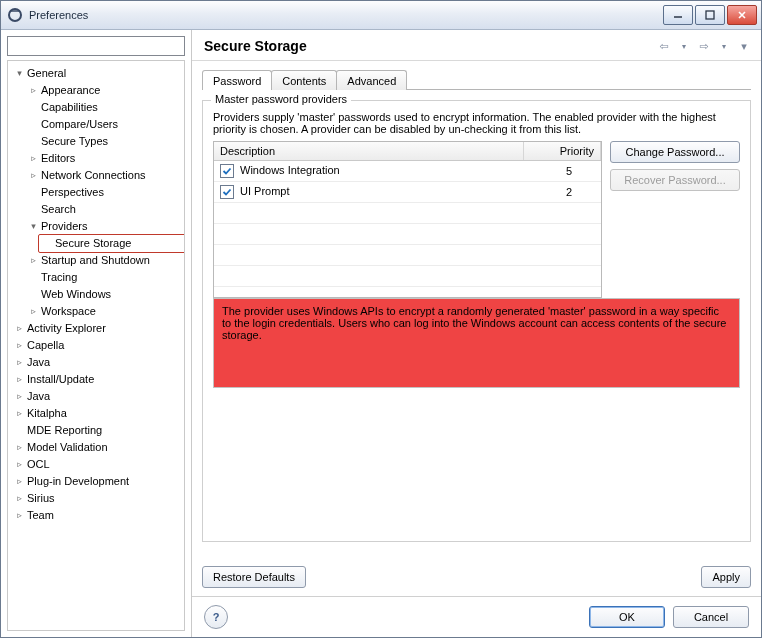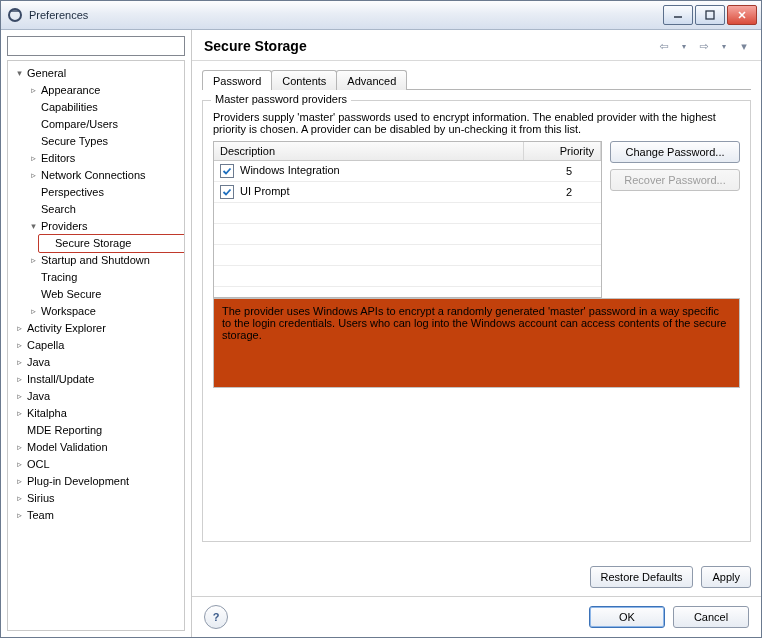--- a/index.html
+++ b/index.html
@@ -53,23 +53,23 @@
   .col-prio{width:64px;text-align:right}
   .table .body{display:block;height:136px;overflow:auto}
   .trow{display:flex;align-items:center;border-bottom:1px solid #ececec;height:20px}
   .trow .c1{flex:1;display:flex;gap:6px;padding:0 6px}
   .trow .c2{width:64px;text-align:center}
   .cb{width:12px;height:12px;border:1px solid #6b7a8f;background:#fff;display:inline-flex;align-items:center;justify-content:center}
   .cb svg{width:10px;height:10px}
   .side-btns{display:flex;flex-direction:column;gap:6px;width:130px}
   
   .details-label{margin-top:4px}
-  .details-box{border:1px solid #c2c2c2;background:#c2410c;height:76px;padding:6px 8px;overflow:auto}
-  
-  .row-right{display:flex;justify-content:flex-end;gap:8px;margin-top:18px}
+  .details-box{border:1px solid #c2c2c2;background:#ef4444;height:76px;padding:6px 8px;overflow:auto}
+  
+  .row-right{display:flex;justify-content:space-between;gap:8px;margin-top:18px}
   
   .footer{border-top:1px solid #d0d0d0;padding:8px 12px;display:flex;align-items:center}
   .help{width:22px;height:22px;border:1px solid #8f9aab;border-radius:50%;display:flex;align-items:center;justify-content:center;color:#3a5a8a;font-weight:bold;background:linear-gradient(#fdfdfe,#e7ecf3)}
   .footer .spacer{flex:1}
   .footer .btn{min-width:76px}
 </style>
 </head>
 <body>
 
 <div class="window">
@@ -186,21 +186,21 @@
                   </li>
                 <li>
                     <div class="row">
                       <span class="tw"></span>
                       <span>Tracing</span>
                     </div>
                   </li>
                 <li>
                     <div class="row">
                       <span class="tw"></span>
-                      <span>Web Secure</span>
+                      <span>Web Windows</span>
                     </div>
                   </li>
                 <li>
                     <div class="row">
                       <span class="tw">▹</span>
                       <span>Workspace</span>
                     </div>
                   </li>
               </ul>
             </li>

